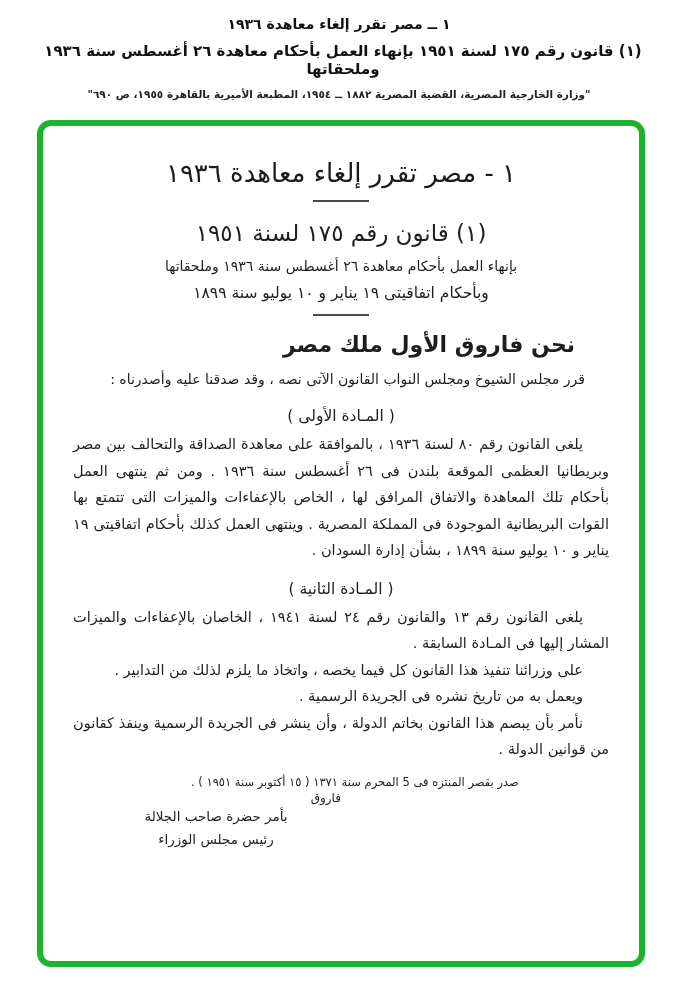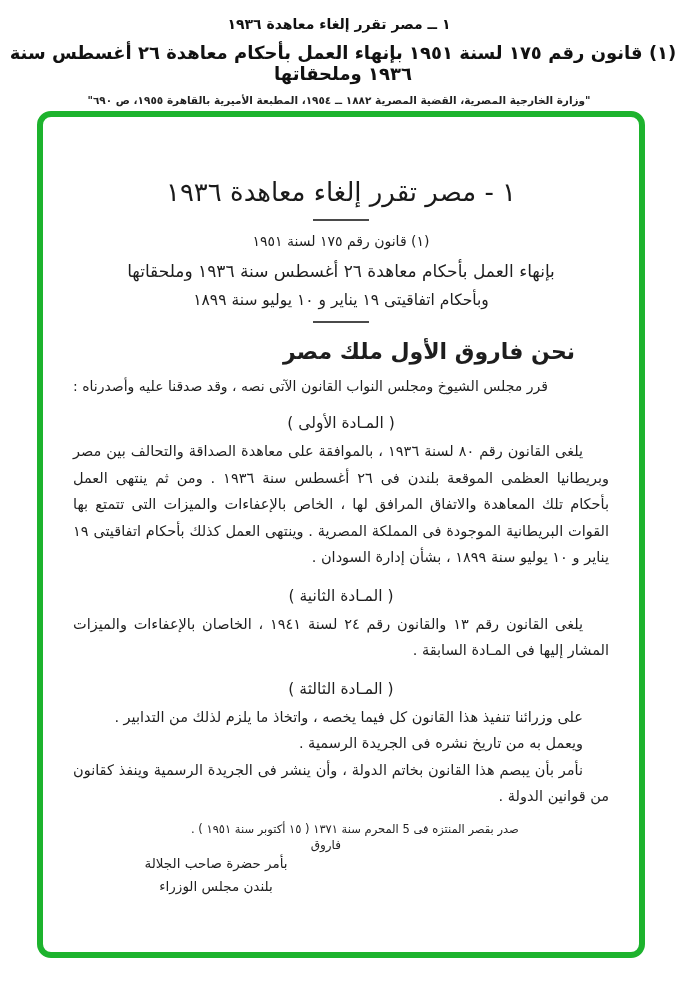--- a/index.html
+++ b/index.html
@@ -10,54 +10,54 @@
     direction:rtl;
     color:#1e1e1e;
     overflow:hidden;
   }
   .page-header {
     text-align:center;
     padding-top:16px;
     color:#111;
   }
   .hdr-line1 { font-size:14px; font-weight:bold; letter-spacing:.5px; }
-  .hdr-line2 { font-size:18px; font-weight:bold; margin-top:10px;margin-left:8px; }
+  .hdr-line2 { font-size:15px; font-weight:bold; margin-top:10px;margin-left:8px; }
   .hdr-line3 { font-size:10.5px; font-weight:bold; margin-top:10px; color:#222; }
 
   .green-box {
-    position:absolute; left:37px; top:111px;
+    position:absolute; left:37px; top:120px;
     width:608px; height:847px;
     border:6px solid #1db32d;
     border-radius:14px;
     background:#ffffff;
-    padding:56px 30px 0 30px;
+    padding:28px 30px 0 30px;
   }
 
   .doc-title {
     text-align:center;
     font-size:26px;
     letter-spacing:1px;
     color:#1a1a1a;
     margin-top:4px;
   }
   .rule {
     width:56px; height:2px; background:#4a4a4a;
     margin:12px auto 0 auto;
   }
-  .law-heading { text-align:center; font-size:14px; margin-top:12px; }
-  .law-sub1 { text-align:center; font-size:17px; margin-top:12px; }
+  .law-heading { text-align:center; font-size:23px; margin-top:18px; }
+  .law-sub1 { text-align:center; font-size:14px; margin-top:12px; }
   .law-sub2 { text-align:center; font-size:15.5px; margin-top:10px; }
 
   .royal-title {
     text-align:right; font-size:22px; font-weight:bold;
     margin-top:16px; padding-right:34px;
   }
   .preamble {
     font-size:14px; line-height:24px;
-    text-align:left; text-indent:24px;
+    text-align:right; text-indent:24px;
     margin-top:10px;
   }
 
   .article-heading {
     text-align:center; font-size:15.5px;
     margin-top:16px; margin-bottom:6px;
   }
   .article-body p {
     font-size:14.5px; line-height:26.5px;
     text-align:justify; text-align-last:right;
@@ -110,29 +110,28 @@
   </div>
 
   <div class="article">
     <div class="article-heading">( المـادة الثانية )</div>
     <div class="article-body">
       <p>يلغى القانون رقم ١٣ والقانون رقم ٢٤ لسنة ١٩٤١ ، الخاصان بالإعفاءات والميزات المشار إليها فى المـادة السابقة .</p>
     </div>
   </div>
 
   <div class="article">
-    <div class="article-heading">( المـادة الثالثة )</div>
     <div class="article-body">
       <p>على وزرائنا تنفيذ هذا القانون كل فيما يخصه ، واتخاذ ما يلزم لذلك من التدابير .</p>
       <p>ويعمل به من تاريخ نشره فى الجريدة الرسمية .</p>
       <p>نأمر بأن يبصم هذا القانون بخاتم الدولة ، وأن ينشر فى الجريدة الرسمية وينفذ كقانون من قوانين الدولة .</p>
     </div>
   </div>
 
   <div class="issuance">صدر بقصر المنتزه فى 5 المحرم سنة ١٣٧١ ( ١٥ أكتوبر سنة ١٩٥١ ) .</div>
 
   <div class="signature">
     <div class="sig-king">فاروق</div>
     <div class="sig-line">بأمر حضرة صاحب الجلالة</div>
-    <div class="sig-line">بلندن مجلس الوزراء</div>
+    <div class="sig-line">رئيس مجلس الوزراء</div>
   </div>
 
 </div>
 
 </body></html>

